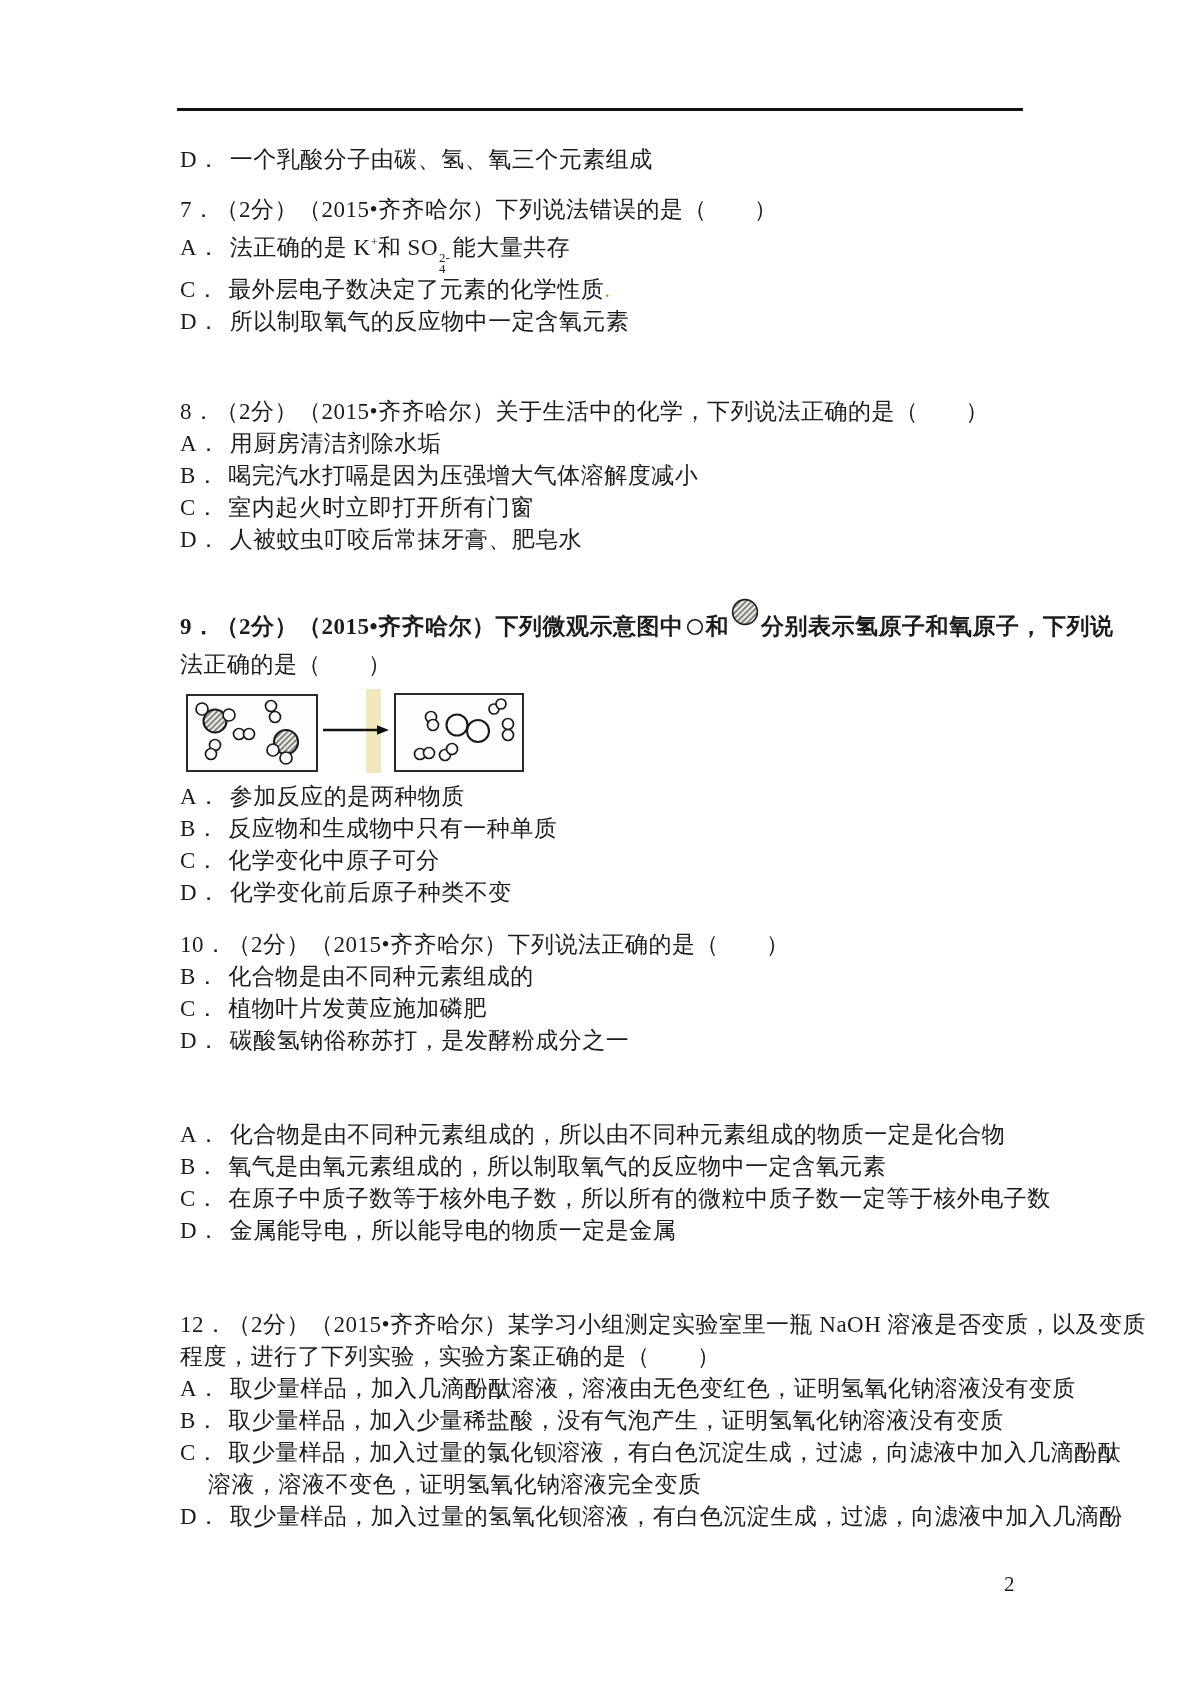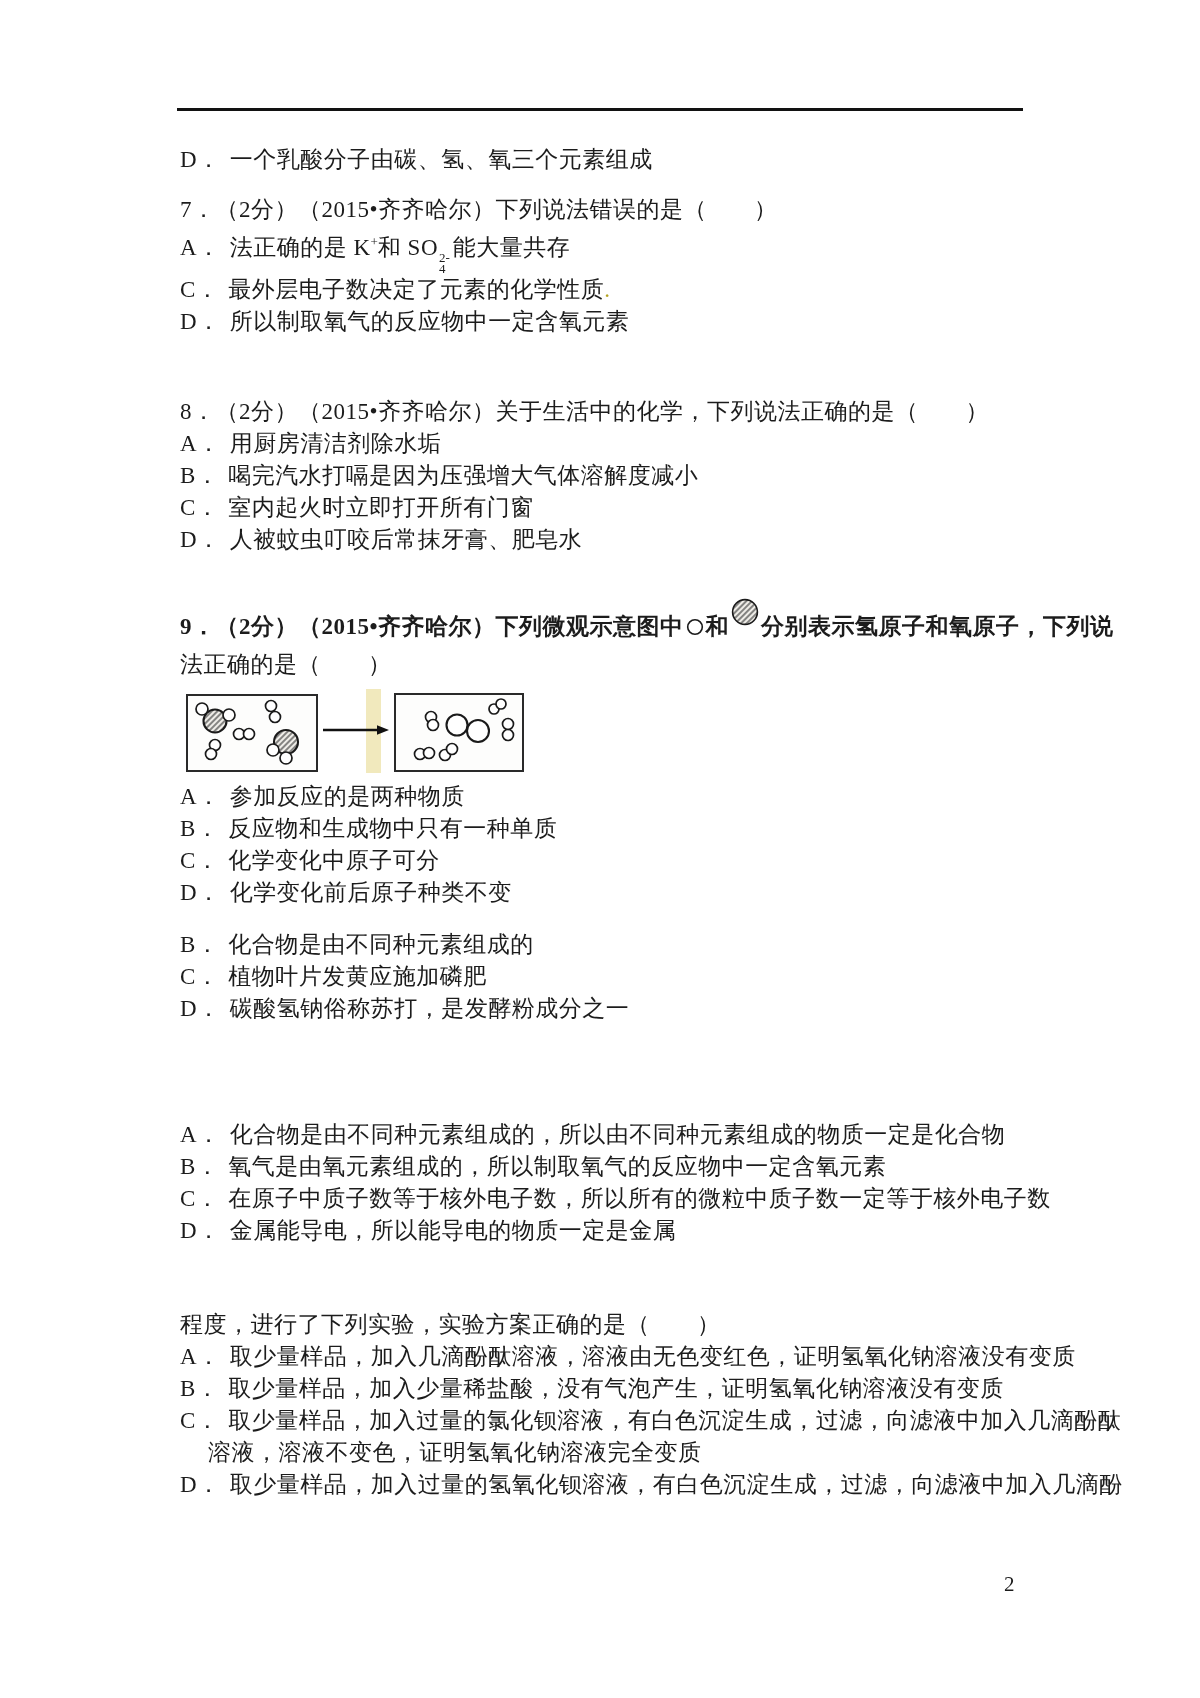--- a/index.html
+++ b/index.html
@@ -101,33 +101,35 @@
       </g>
   </svg>
 
   <p class="line"><span class="opt-label">A．</span><span>参加反应的是两种物质</span></p>
   <p class="line"><span class="opt-label">B．</span><span>反应物和生成物中只有一种单质</span></p>
   <p class="line"><span class="opt-label">C．</span><span>化学变化中原子可分</span></p>
   <p class="line"><span class="opt-label">D．</span><span>化学变化前后原子种类不变</span></p>
 </div>
 
 <div class="qblock" style="top:929px">
+  <p class="line">10．（2分）（2015•齐齐哈尔）下列说法正确的是（　　）</p>
   <p class="line"><span class="opt-label">B．</span><span>化合物是由不同种元素组成的</span></p>
   <p class="line"><span class="opt-label">C．</span><span>植物叶片发黄应施加磷肥</span></p>
   <p class="line"><span class="opt-label">D．</span><span>碳酸氢钠俗称苏打，是发酵粉成分之一</span></p>
 </div>
 
 <div class="qblock" style="top:1119px">
   <p class="line"><span class="opt-label">A．</span><span>化合物是由不同种元素组成的，所以由不同种元素组成的物质一定是化合物</span></p>
   <p class="line"><span class="opt-label">B．</span><span>氧气是由氧元素组成的，所以制取氧气的反应物中一定含氧元素</span></p>
   <p class="line"><span class="opt-label">C．</span><span>在原子中质子数等于核外电子数，所以所有的微粒中质子数一定等于核外电子数</span></p>
   <p class="line"><span class="opt-label">D．</span><span>金属能导电，所以能导电的物质一定是金属</span></p>
 </div>
 
 <div class="qblock" style="top:1309px">
+  <p class="line">12．（2分）（2015•齐齐哈尔）某学习小组测定实验室里一瓶 NaOH 溶液是否变质，以及变质</p>
   <p class="line">程度，进行了下列实验，实验方案正确的是（　　）</p>
   <p class="line"><span class="opt-label">A．</span><span>取少量样品，加入几滴酚酞溶液，溶液由无色变红色，证明氢氧化钠溶液没有变质</span></p>
   <p class="line"><span class="opt-label">B．</span><span>取少量样品，加入少量稀盐酸，没有气泡产生，证明氢氧化钠溶液没有变质</span></p>
   <p class="line"><span class="opt-label">C．</span><span>取少量样品，加入过量的氯化钡溶液，有白色沉淀生成，过滤，向滤液中加入几滴酚酞</span></p>
   <p class="line indent2">溶液，溶液不变色，证明氢氧化钠溶液完全变质</p>
   <p class="line"><span class="opt-label">D．</span><span>取少量样品，加入过量的氢氧化钡溶液，有白色沉淀生成，过滤，向滤液中加入几滴酚</span></p>
 </div>
 
 <div class="pagenum">2</div>
 

